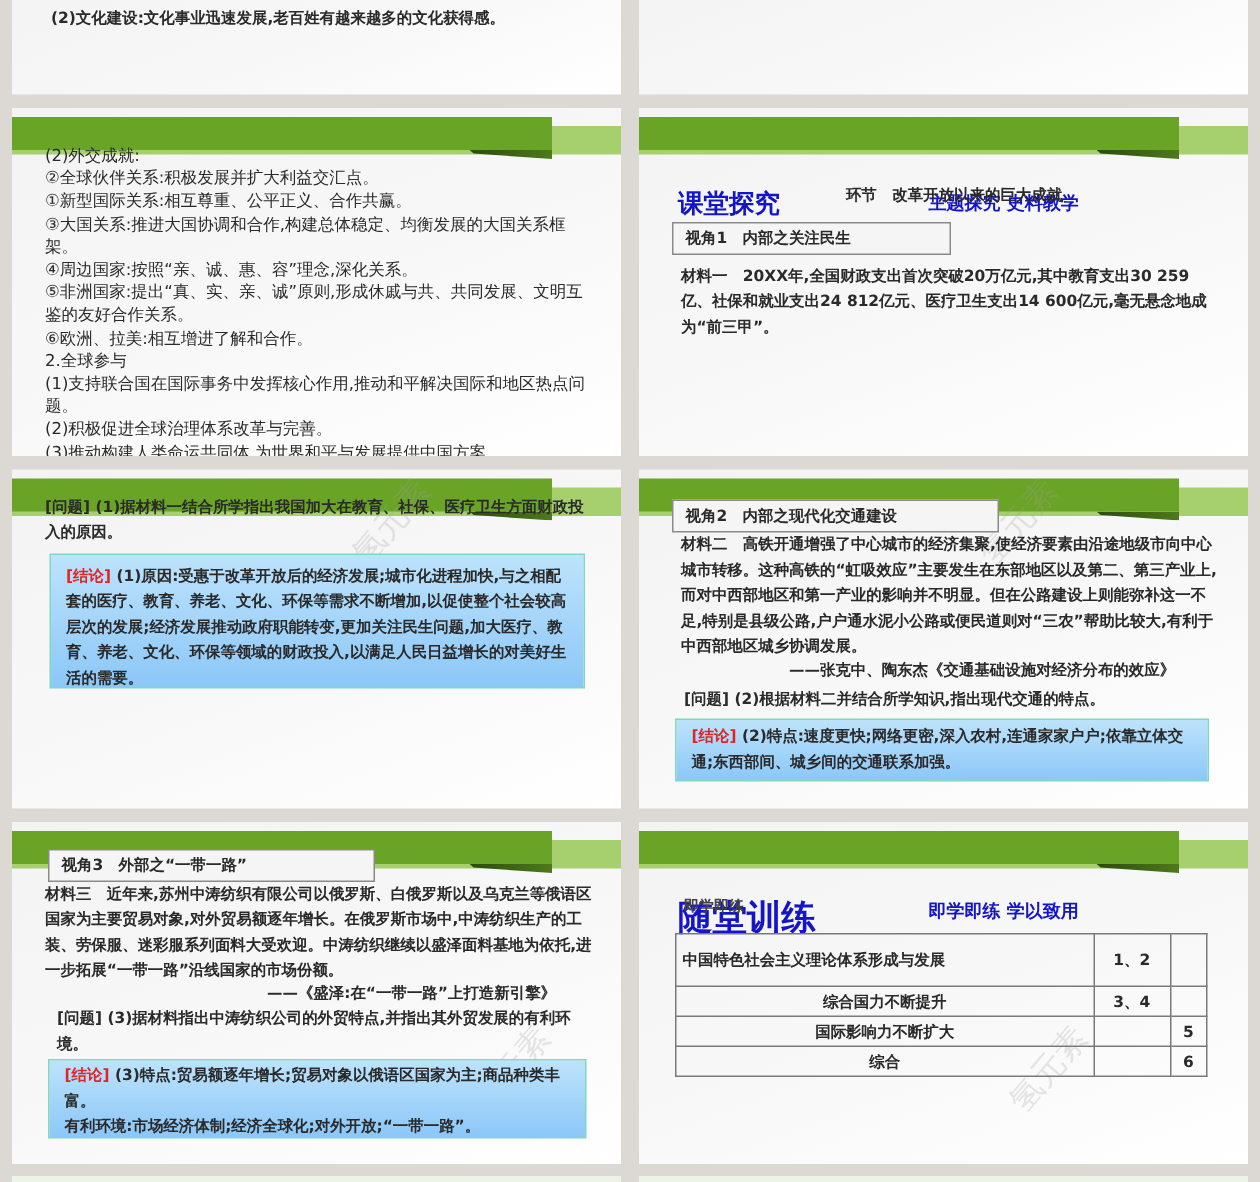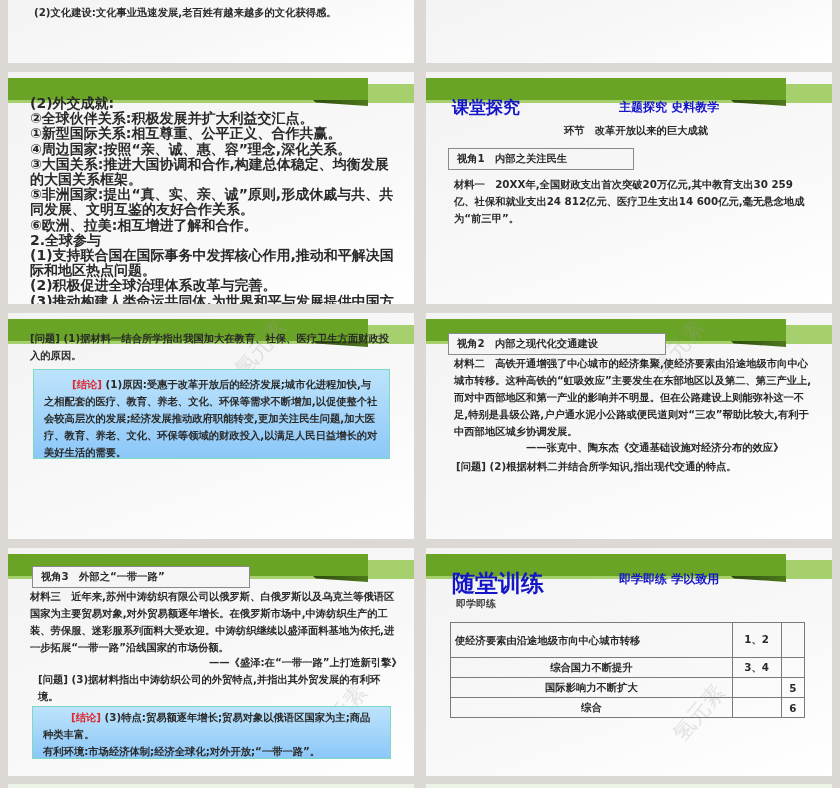--- a/index.html
+++ b/index.html
@@ -12,24 +12,24 @@
   }
   .col-l { left: 8px; }
   .col-r { left: 426px; width: 406px; }
   .band { position: absolute; left: 0; top: 6px; height: 26px; width: 100%; }
   .band .light { position: absolute; left: 0; right: 0; top: 6px; height: 19px; background: #a6d06d; }
   .band .dark { position: absolute; left: 0; width: 360px; top: 0; height: 22px; background: #6aa427; }
   .band .fold { position: absolute; left: 305px; top: 22px; width: 55px; height: 6px;
     background: linear-gradient(90deg, #2d4a10, #4e7a1c); clip-path: polygon(0 0, 100% 0, 100% 100%, 5% 40%); }
   .txt { font-size: 10.3px; color: #2a2a2a; font-weight: bold; line-height: 17px; }
   .body-text { position: absolute; left: 22px; right: 16px; }
-  .title-blue { color: #1414c8; font-weight: bold; }
+  .title-blue { color: #1414c8; font-weight: bold; margin-top: 28px; }
   .box-label { position: absolute; border: 1px solid #8a8a8a; background: #f5f5f5; font-size: 10.3px; font-weight: bold; color: #2a2a2a; padding: 3px 8px; }
   .conclusion { position: absolute; background: linear-gradient(180deg, #bde3fb 0%, #8cc7f8 100%); border: 1px solid #7fd8c0; padding: 6px 10px; font-size: 10.3px; font-weight: bold; color: #2a2a2a; line-height: 17px; }
-  .conclusion .tag { color: #e0242a; margin-left: 28px; }
+  .conclusion .tag { color: #e0242a; }
   .watermark { position: absolute; color: rgba(160,160,160,0.25); font-size: 22px; transform: rotate(-50deg); pointer-events: none; }
   table.sel { position: absolute; border-collapse: collapse; font-size: 10.3px; font-weight: bold; color: #2a2a2a; }
   table.sel td, table.sel th { border: 1px solid #7a7a7a; text-align: center; padding: 0 4px; font-weight: bold; }
 </style>
 </head>
 <body>
 
 <div class="grid">
 
   <div class="slide col-l" style="top:-10px;height:73px;">
@@ -37,26 +37,26 @@
   </div>
 
   <div class="slide col-r" style="top:-10px;height:73px;"></div>
 
   <div class="slide col-l" style="top:72px;height:232px;">
     <div class="band">
         <div class="light"></div>
         <div class="dark"></div>
         <div class="fold"></div>
       </div>
-    <div class="body-text" style="top:24px;left:22px;font-size:14px;font-weight:bold;color:#2a2a2a;line-height:15.2px;">
+    <div class="body-text" style="top:24px;left:22px;font-size:11px;font-weight:normal;color:#2a2a2a;line-height:15.2px;">
       <div>(2)外交成就:</div>
       <div>②全球伙伴关系:积极发展并扩大利益交汇点。</div>
       <div>①新型国际关系:相互尊重、公平正义、合作共赢。</div>
+      <div>③大国关系:推进大国协调和合作,构建总体稳定、均衡发展的大国关系框架。</div>
       <div>④周边国家:按照“亲、诚、惠、容”理念,深化关系。</div>
-      <div>③大国关系:推进大国协调和合作,构建总体稳定、均衡发展的大国关系框架。</div>
       <div style="width:368px;">⑤非洲国家:提出“真、实、亲、诚”原则,形成休戚与共、共同发展、文明互鉴的友好合作关系。</div>
       <div>⑥欧洲、拉美:相互增进了解和合作。</div>
       <div>2.全球参与</div>
       <div>(1)支持联合国在国际事务中发挥核心作用,推动和平解决国际和地区热点问题。</div>
       <div>(2)积极促进全球治理体系改革与完善。</div>
       <div>(3)推动构建人类命运共同体,为世界和平与发展提供中国方案。</div>
     </div>
   </div>
 
   <div class="slide col-r" style="top:72px;height:232px;">
@@ -89,53 +89,56 @@
     <div class="band">
         <div class="light"></div>
         <div class="dark"></div>
         <div class="fold"></div>
       </div>
     <div class="watermark" style="left:220px;top:20px;">氢元素</div>
     <div class="box-label" style="left:22px;top:20px;width:218px;z-index:2;">视角2　内部之现代化交通建设</div>
     <div class="body-text txt" style="top:42px;left:28px;right:18px;">材料二　高铁开通增强了中心城市的经济集聚,使经济要素由沿途地级市向中心城市转移。这种高铁的“虹吸效应”主要发生在东部地区以及第二、第三产业上,而对中西部地区和第一产业的影响并不明显。但在公路建设上则能弥补这一不足,特别是县级公路,户户通水泥小公路或便民道则对“三农”帮助比较大,有利于中西部地区城乡协调发展。</div>
     <div class="txt" style="position:absolute;left:100px;top:126px;">——张克中、陶东杰《交通基础设施对经济分布的效应》</div>
     <div class="txt" style="position:absolute;left:30px;top:145px;">[问题] (2)根据材料二并结合所学知识,指出现代交通的特点。</div>
+    <div class="conclusion" style="left:24px;top:166px;width:356px;height:42px;padding-top:3px;">
+      <span class="tag">[结论]</span><span> (2)特点:速度更快;网络更密,深入农村,连通家家户户;依靠立体交通;东西部间、城乡间的交通联系加强。</span>
+    </div>
   </div>
 
   <div class="slide col-l" style="top:548px;height:228px;">
     <div class="band">
         <div class="light"></div>
         <div class="dark"></div>
         <div class="fold"></div>
       </div>
     <div class="watermark" style="left:300px;top:150px;">氢元素</div>
     <div class="box-label" style="left:24px;top:18px;width:218px;z-index:2;">视角3　外部之“一带一路”</div>
     <div class="body-text txt" style="top:40px;left:22px;right:16px;">材料三　近年来,苏州中涛纺织有限公司以俄罗斯、白俄罗斯以及乌克兰等俄语区国家为主要贸易对象,对外贸易额逐年增长。在俄罗斯市场中,中涛纺织生产的工装、劳保服、迷彩服系列面料大受欢迎。中涛纺织继续以盛泽面料基地为依托,进一步拓展“一带一路”沿线国家的市场份额。</div>
-    <div class="txt" style="position:absolute;left:170px;top:106px;margin-left:31px;">——《盛泽:在“一带一路”上打造新引擎》</div>
+    <div class="txt" style="position:absolute;left:170px;top:106px;">——《盛泽:在“一带一路”上打造新引擎》</div>
     <div class="body-text txt" style="top:123px;left:30px;right:18px;">[问题] (3)据材料指出中涛纺织公司的外贸特点,并指出其外贸发展的有利环境。</div>
     <div class="conclusion" style="left:24px;top:158px;width:359px;height:53px;padding-top:2px;">
       <div><span class="tag">[结论]</span><span> (3)特点:贸易额逐年增长;贸易对象以俄语区国家为主;商品种类丰富。</span></div>
       <div>有利环境:市场经济体制;经济全球化;对外开放;“一带一路”。</div>
     </div>
   </div>
 
   <div class="slide col-r" style="top:548px;height:228px;">
     <div class="band">
         <div class="light"></div>
         <div class="dark"></div>
         <div class="fold"></div>
       </div>
     <div class="watermark" style="left:240px;top:150px;">氢元素</div>
     <div class="title-blue" style="position:absolute;left:26px;top:20px;font-size:23px;">随堂训练</div>
     <div class="title-blue" style="position:absolute;left:193px;top:23px;font-size:12px;">即学即练 学以致用</div>
     <div style="position:absolute;left:30px;top:49px;font-size:10px;font-weight:bold;color:#444;">即学即练</div>
     <table class="sel" style="left:24px;top:74px;width:355px;">
       <tbody>
       <tr style="height:35px;">
-        <td style="text-align:left;line-height:15px;">使经济要素由沿途地级市向中心城市转移</td>
+        <td style="text-align:left;line-height:15px;">中国特色社会主义理论体系形成与发展</td>
         <td>1、2</td>
         <td></td>
       </tr>
       <tr style="height:20px;">
         <td>综合国力不断提升</td>
         <td>3、4</td>
         <td></td>
       </tr>
       <tr style="height:20px;">
         <td>国际影响力不断扩大</td>

